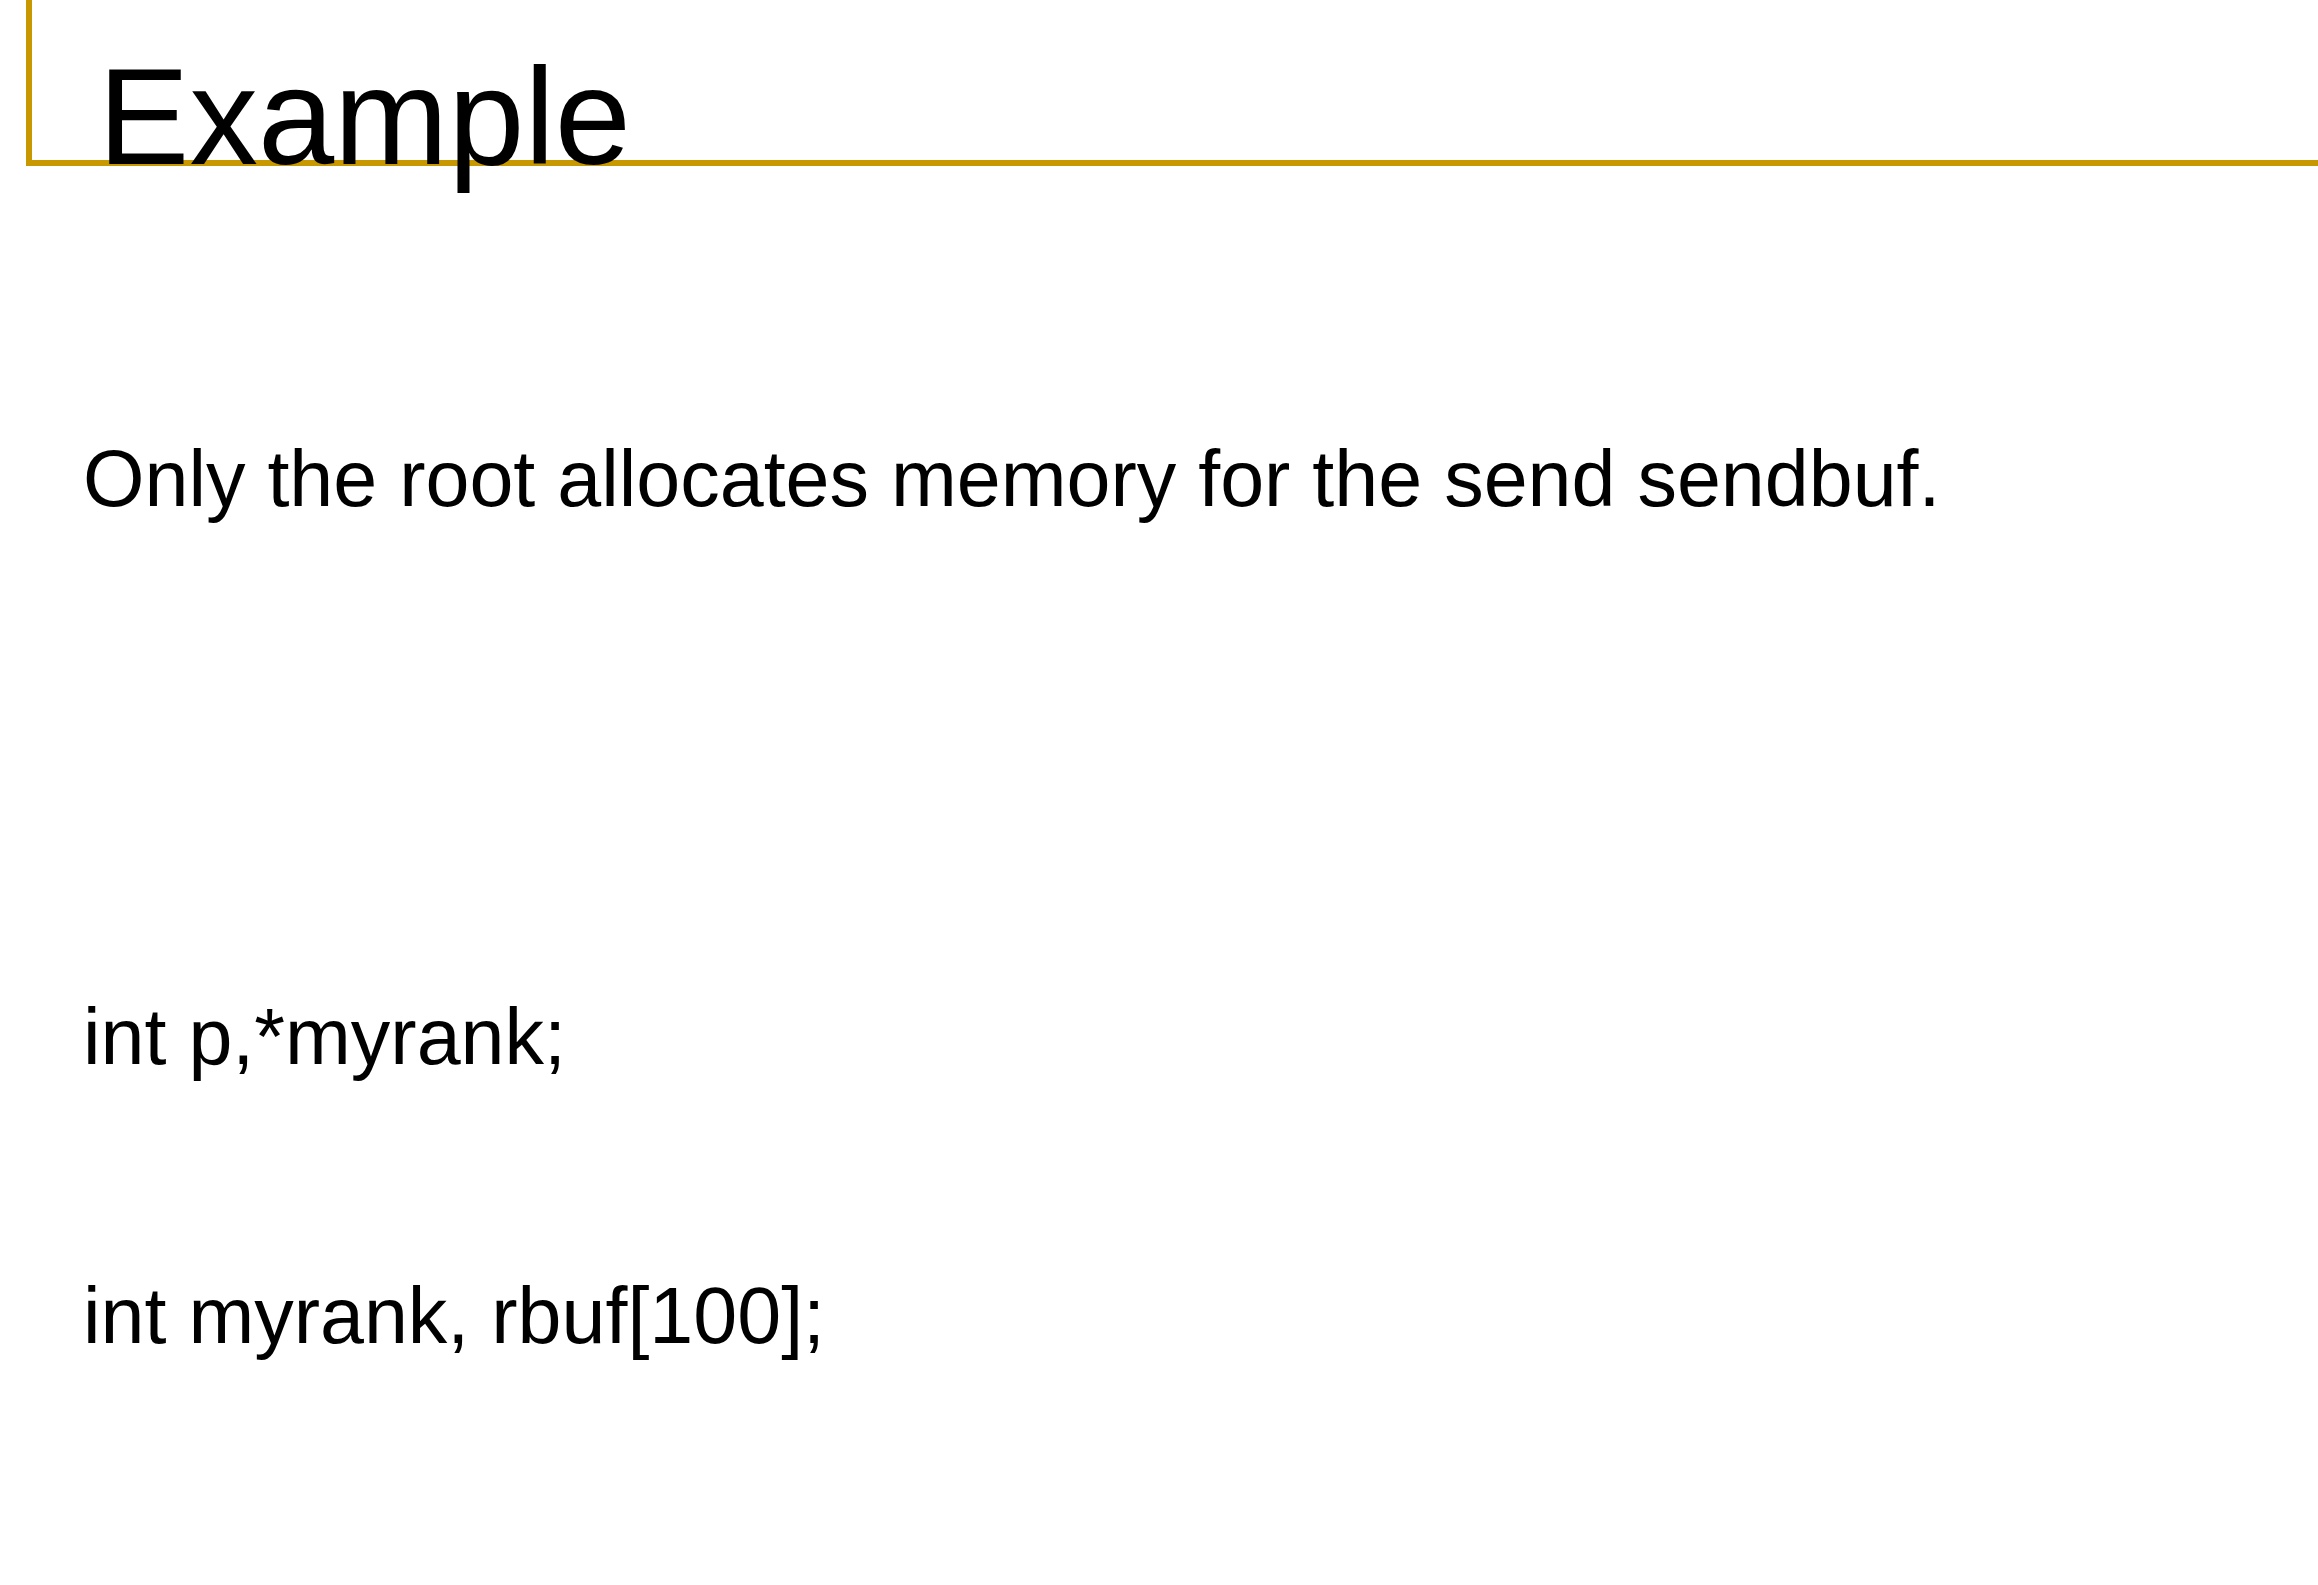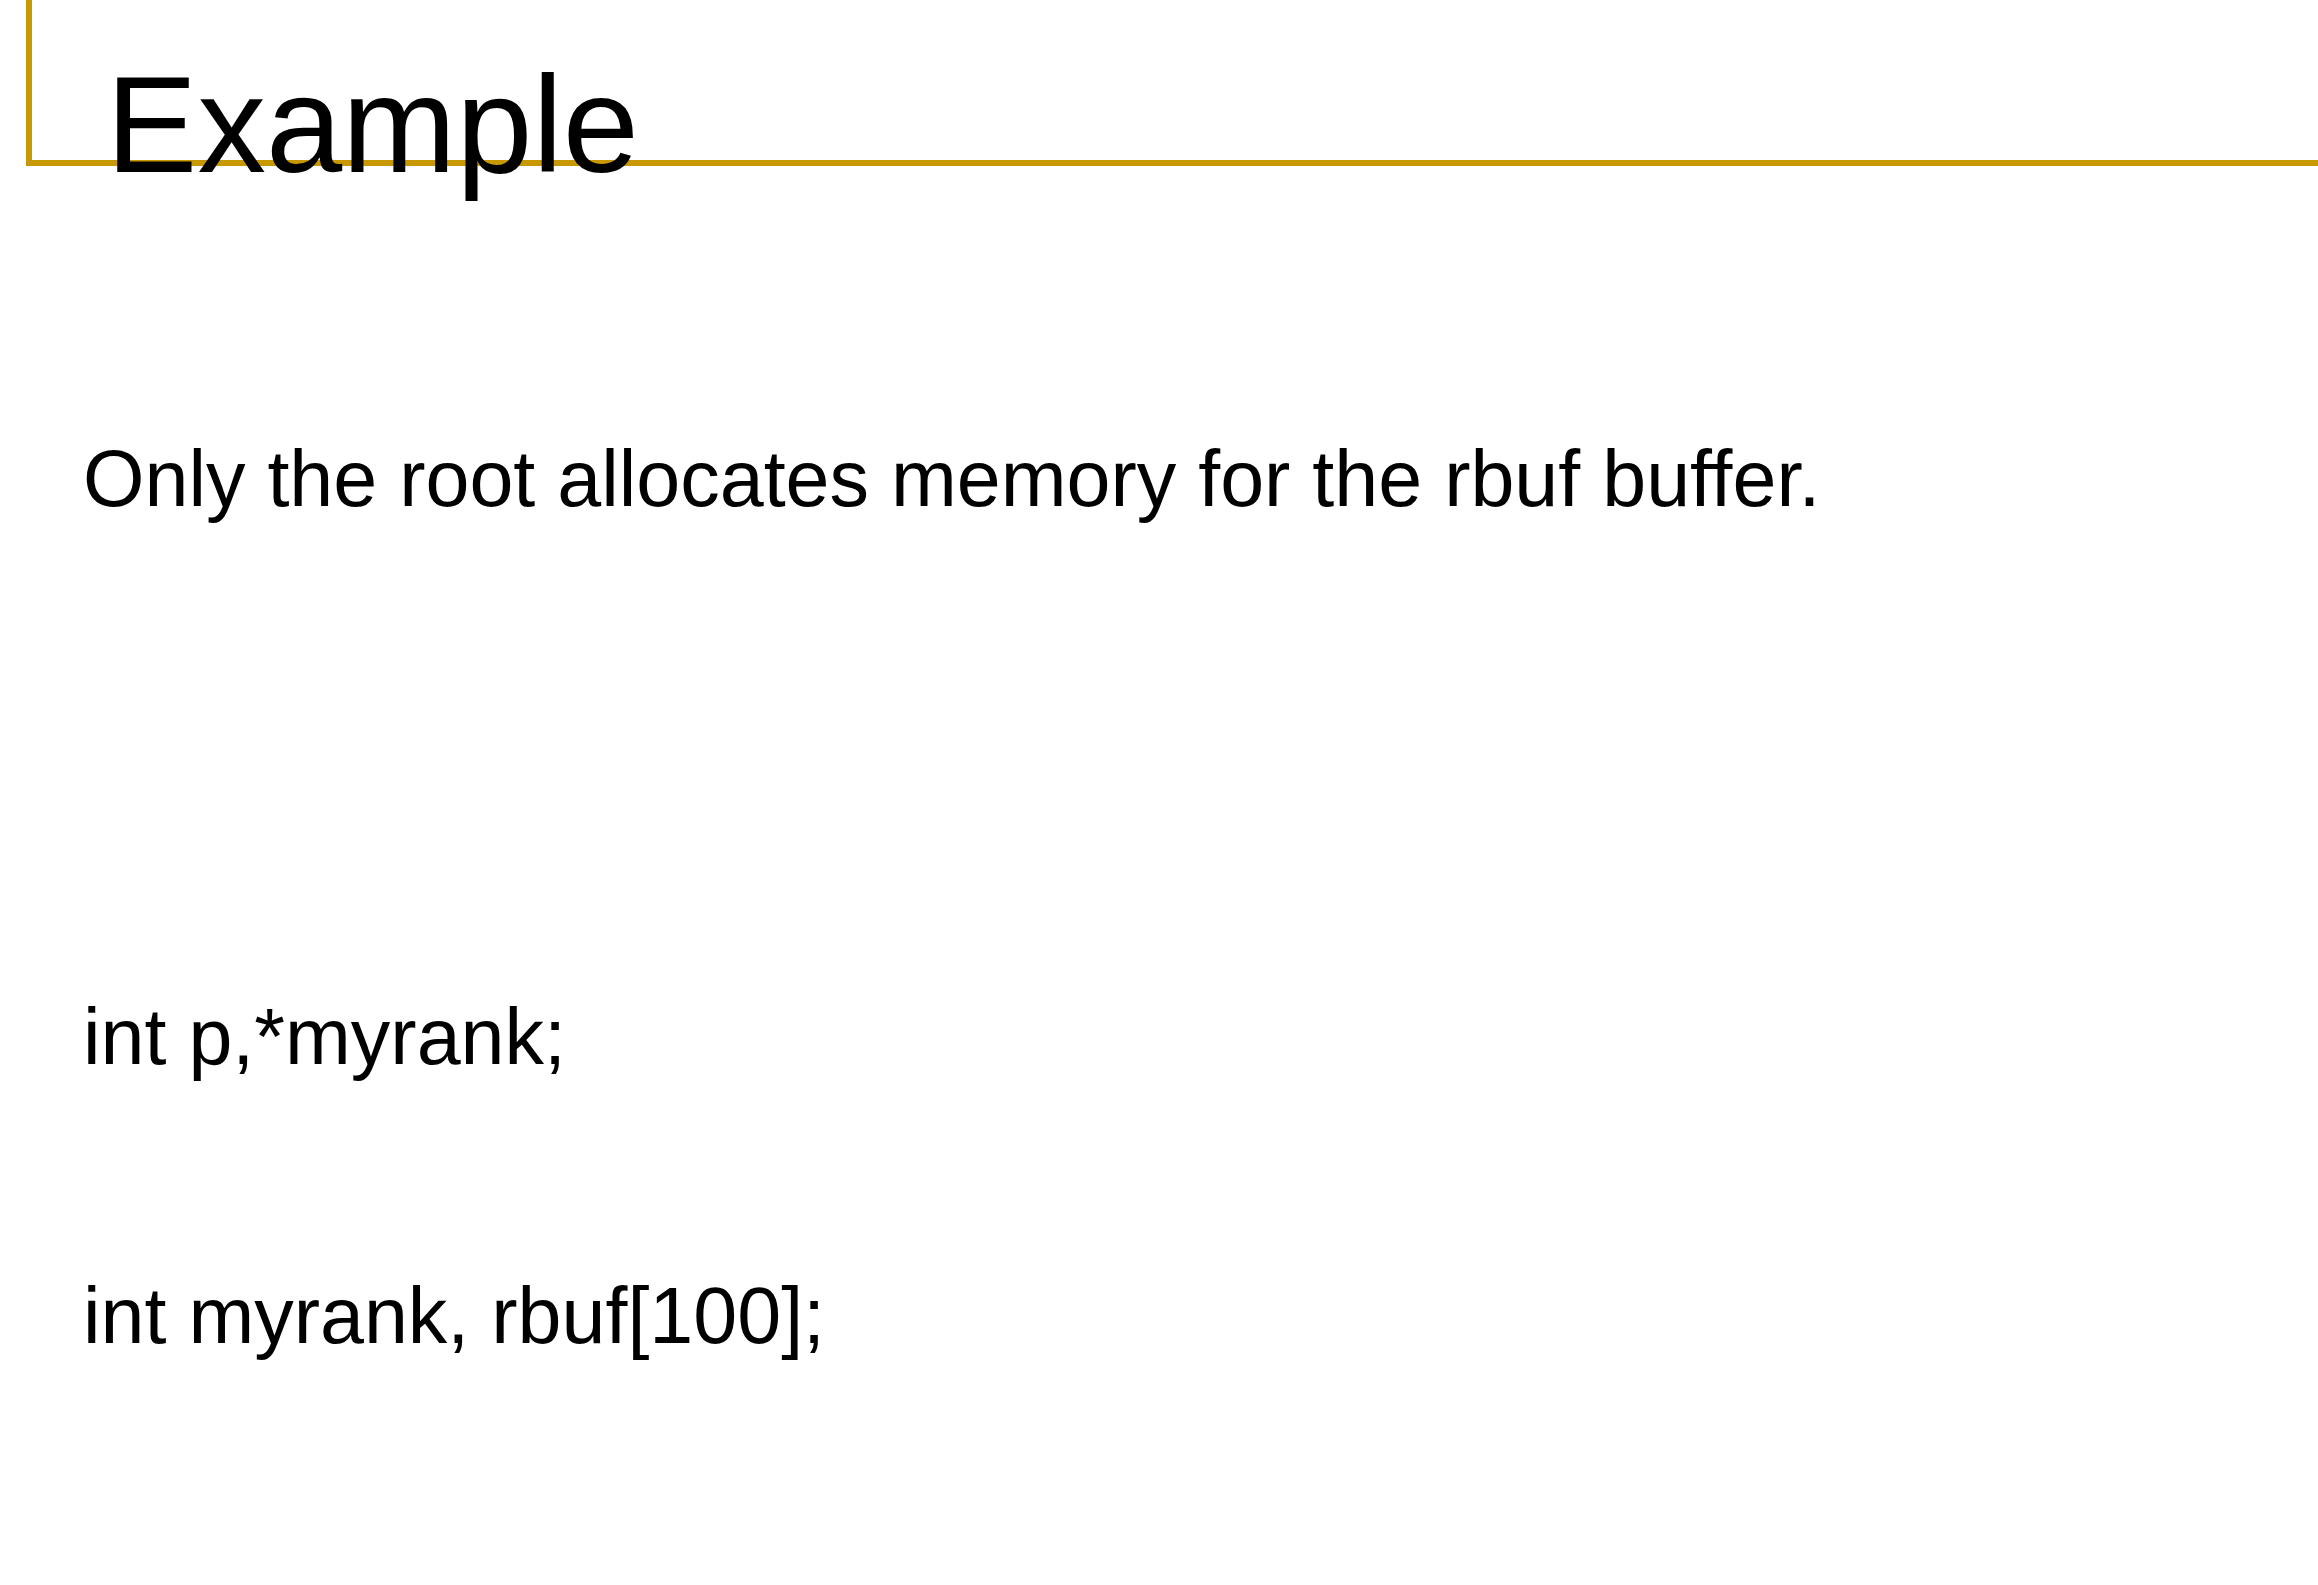--- a/index.html
+++ b/index.html
@@ -65,24 +65,24 @@
   }
 </style>
 </head>
 <body>
 
 <div id="slide">
 
   <div class="edge-bar" style="background: rgb(200, 152, 0);"></div>
   <div class="title-rule" style="background: rgb(200, 152, 0);"></div>
 
-  <h1 class="title" style="margin:16px;">Example</h1>
+  <h1 class="title" style="margin:8px;">Example</h1>
 
   <div class="body-text">
-    <div class="line">Only the root allocates memory for the rbuf buffer.</div>
+    <div class="line">Only the root allocates memory for the send sendbuf.</div>
     <div class="spacer-line"></div>
     <div class="line">int p,*myrank;</div>
     <div class="line">int myrank, rbuf[100];</div>
     
     
     
     
     
     
     

